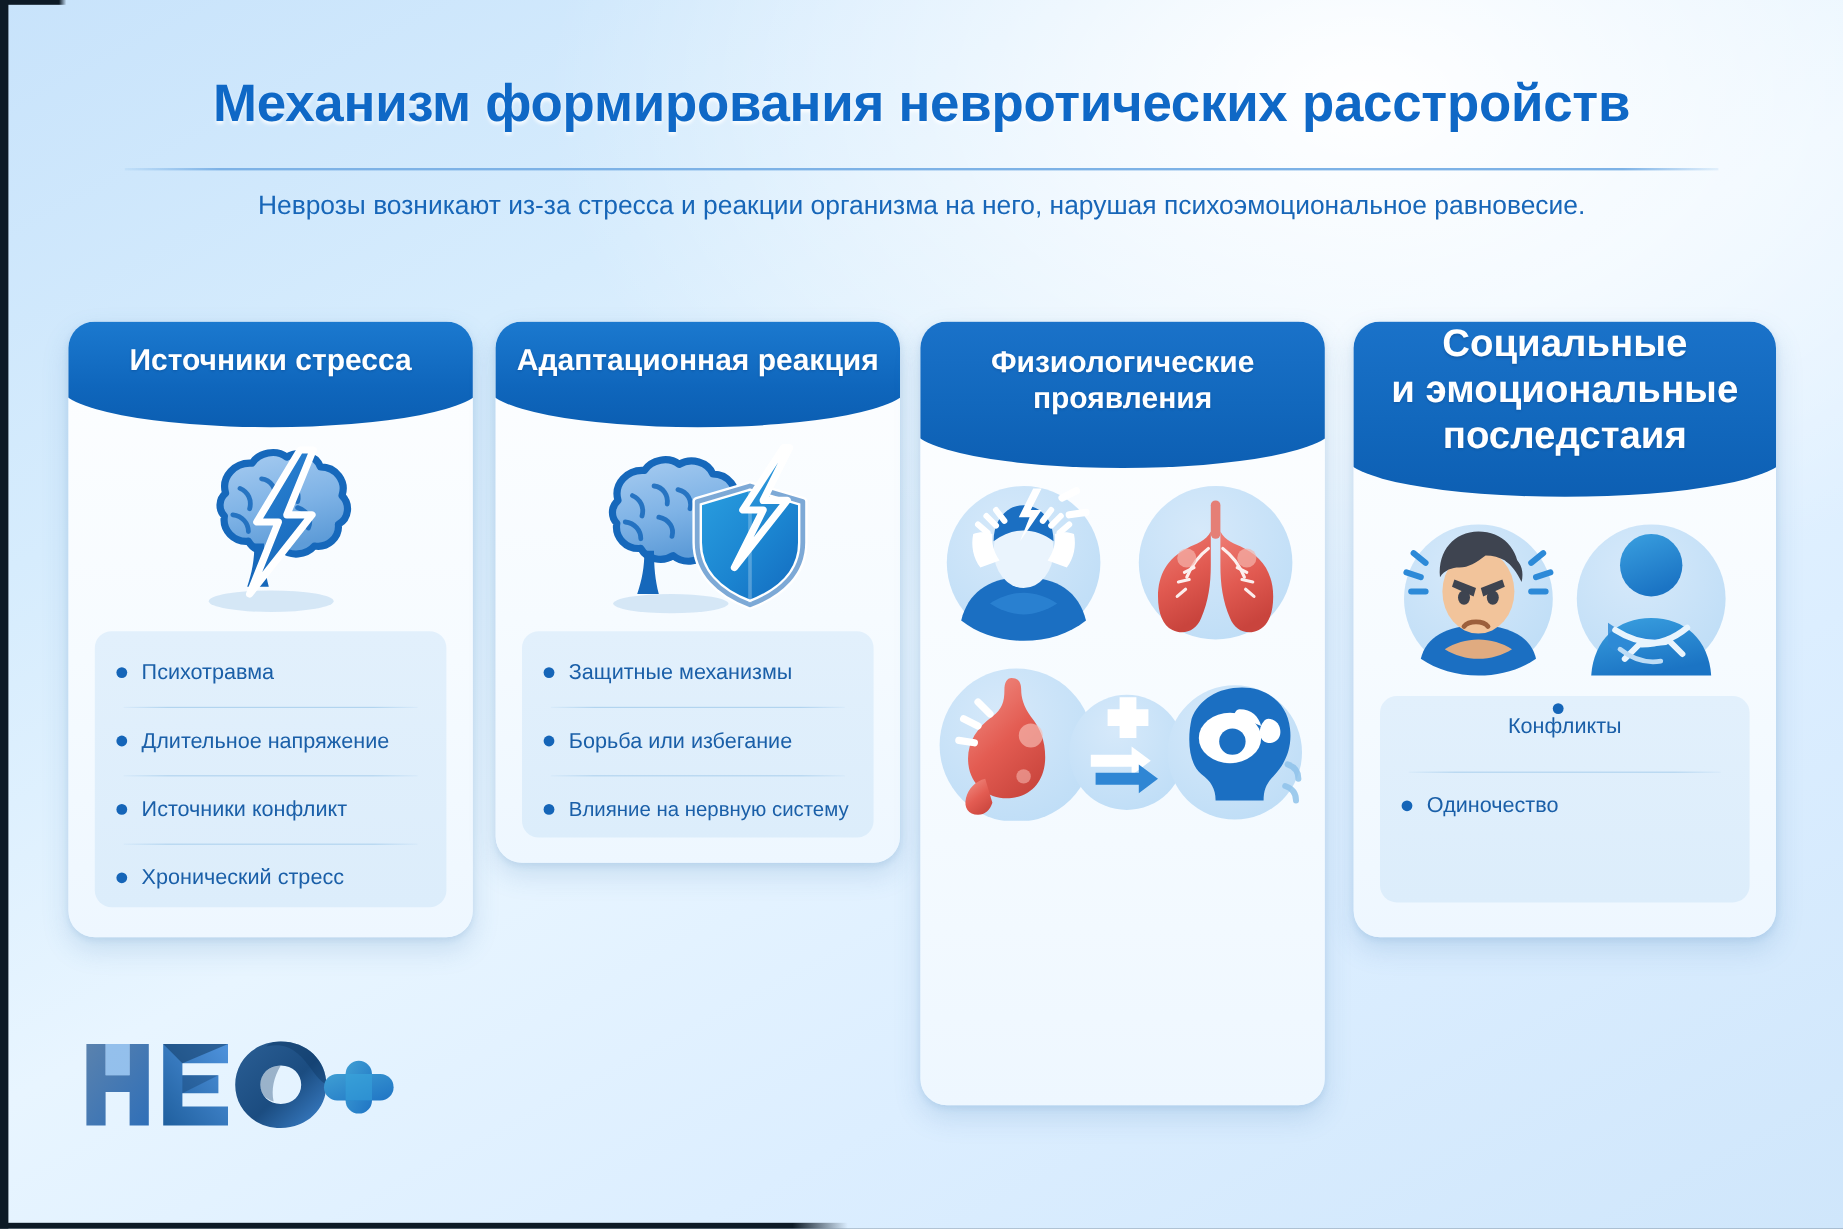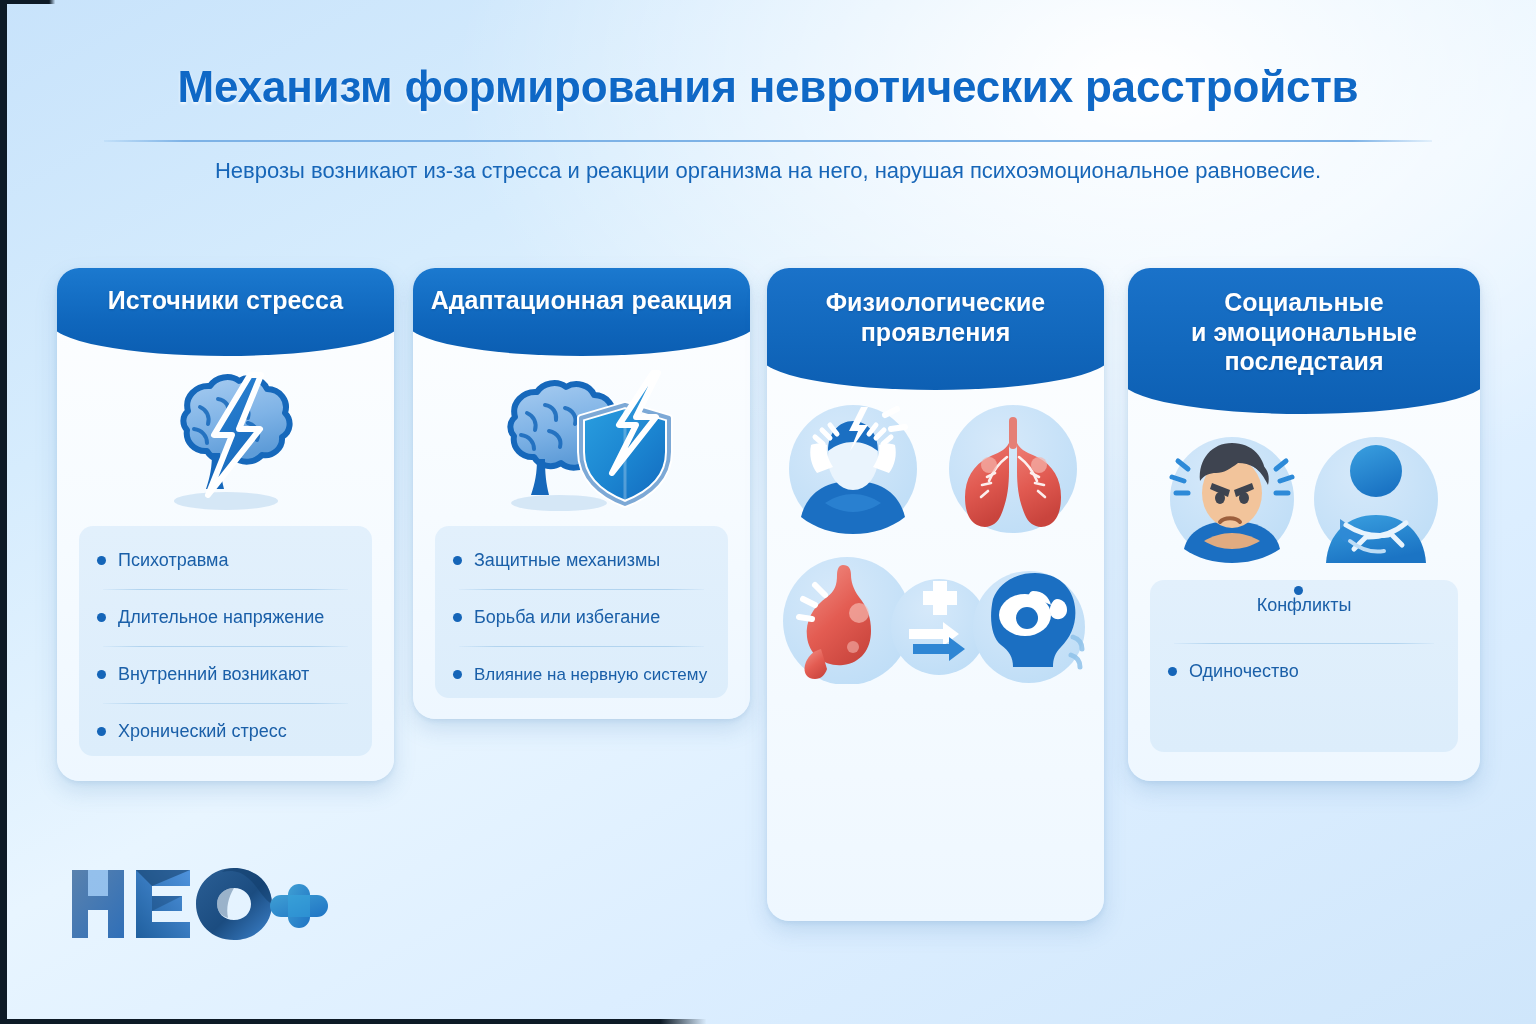--- a/index.html
+++ b/index.html
@@ -204,21 +204,21 @@
       <div class="li" style="height:57px;">
         <span class="dot"></span>
         <span class="li-text" style="font-size:18px;">Психотравма</span>
       </div>
       <div class="li" style="height:57px;">
         <span class="dot"></span>
         <span class="li-text" style="font-size:18px;">Длительное напряжение</span>
       </div>
       <div class="li" style="height:57px;">
         <span class="dot"></span>
-        <span class="li-text" style="font-size:18px;">Внутренний возникают</span>
+        <span class="li-text" style="font-size:18px;">Источники конфликт</span>
       </div>
       <div class="li" style="height:57px;">
         <span class="dot"></span>
         <span class="li-text" style="font-size:18px;">Хронический стресс</span>
       </div>
     </div>
   </div>
 
   <div class="card" style="left:413px; top:268px; width:337px; height:451px;">
     <div class="card-head" style="height:88px; font-size:25px; padding-top:18px;">
@@ -379,21 +379,21 @@
         <g stroke="#8fc2ea" stroke-width="5" stroke-linecap="round" fill="none" opacity="0.85">
           <path d="M292 238c6 2 9 6 9 12"></path>
           <path d="M290 256c6 2 9 6 9 12"></path>
         </g>
       </svg>
     </div>
 
   </div>
 
   <div class="card" style="left:1128px; top:268px; width:352px; height:513px;">
-    <div class="card-head deep" style="height:146px; font-size:25px; padding-top:20px;">
+    <div class="card-head deep" style="height:146px; font-size:32px; ">
       <div class="head-bg"></div>
       <div class="head-text">
         <div>Социальные</div>
         <div>и эмоциональные</div>
         <div>последстаия</div>
       </div>
     </div>
 
     <div class="icon-zone" style="top:152px; height:156px;">
       <svg width="300" height="150" viewBox="0 0 300 150">

